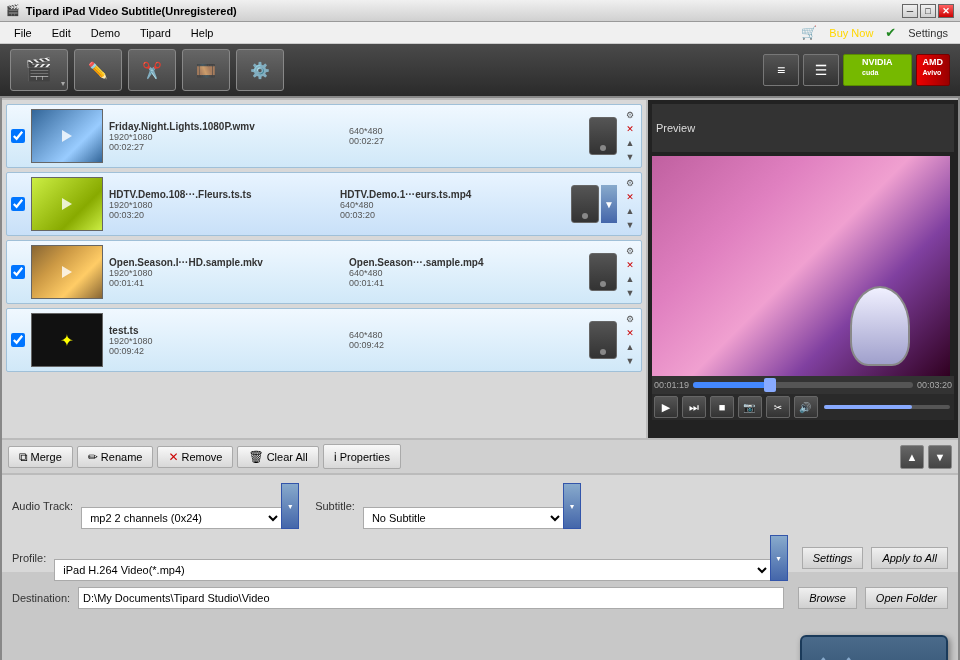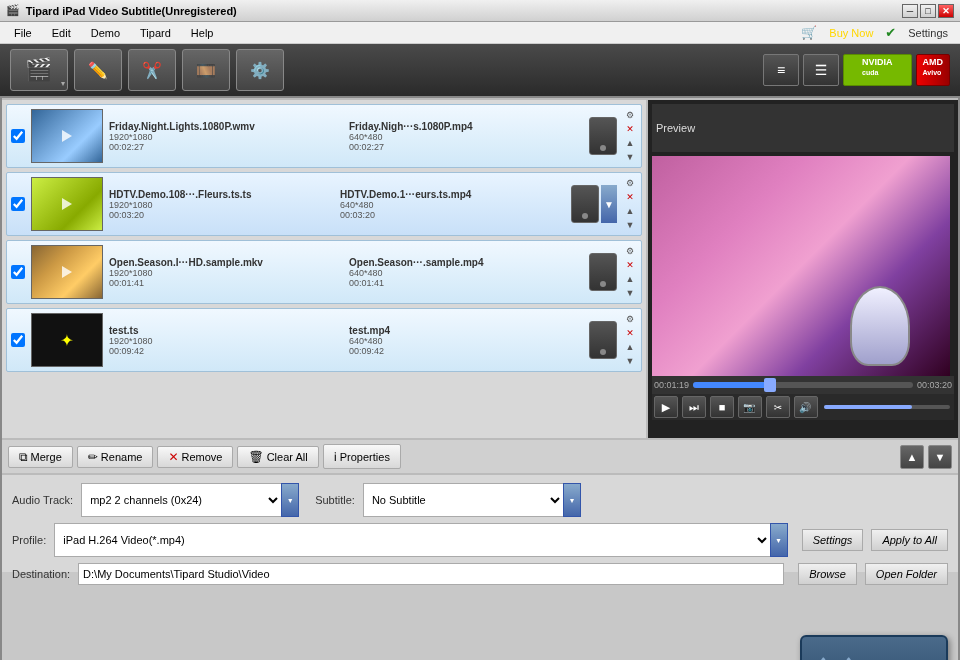--- a/index.html
+++ b/index.html
@@ -311,21 +311,22 @@
       font-size: 11px;
       color: #333;
       white-space: nowrap;
     }
     .sp-select {
       background: white;
       border: 1px solid #aaa;
       padding: 2px 4px;
       font-size: 11px;
       cursor: pointer;
-      height: 34px;
+      height: 22px;
+      margin-top: 24px;
     }
     .sp-select-wide { width: 200px; }
     .sp-input {
       background: white;
       border: 1px solid #aaa;
       padding: 2px 4px;
       font-size: 11px;
       height: 22px;
       flex: 1;
     }
@@ -487,21 +488,20 @@
         <input type="checkbox" class="file-checkbox" checked="" style="">
         <div class="file-thumb thumb1">
           <div class="thumb-play"></div>
         </div>
         <div class="file-info">
           <div class="fname">Friday.Night.Lights.1080P.wmv</div>
           <div class="fdim">1920*1080</div>
           <div class="fdur">00:02:27</div>
         </div>
         <div class="file-out">
-          <div class="fname">Friday.Nigh···s.1080P.mp4</div>
           <div class="fdim">640*480</div>
           <div class="fdur">00:02:27</div>
         </div>
         <div class="file-ipad-icon"></div>
         <div class="file-actions">
           <div class="file-action-btn fa-gear">⚙</div>
           <div class="file-action-btn fa-x" style="color:#cc0000">✕</div>
           <div class="file-action-btn fa-up">▲</div>
           <div class="file-action-btn fa-dn">▼</div>
         </div>
@@ -562,21 +562,20 @@
         <input type="checkbox" class="file-checkbox" checked="" style="">
         <div class="file-thumb thumb4">
           <span class="thumb4-star">✦</span>
         </div>
         <div class="file-info">
           <div class="fname">test.ts</div>
           <div class="fdim">1920*1080</div>
           <div class="fdur">00:09:42</div>
         </div>
         <div class="file-out">
-          <div class="fname">test.mp4</div>
           <div class="fdim">640*480</div>
           <div class="fdur">00:09:42</div>
         </div>
         <div class="file-ipad-icon"></div>
         <div class="file-actions">
           <div class="file-action-btn fa-gear">⚙</div>
           <div class="file-action-btn fa-x" style="color:#cc0000">✕</div>
           <div class="file-action-btn fa-up">▲</div>
           <div class="file-action-btn fa-dn">▼</div>
         </div>

